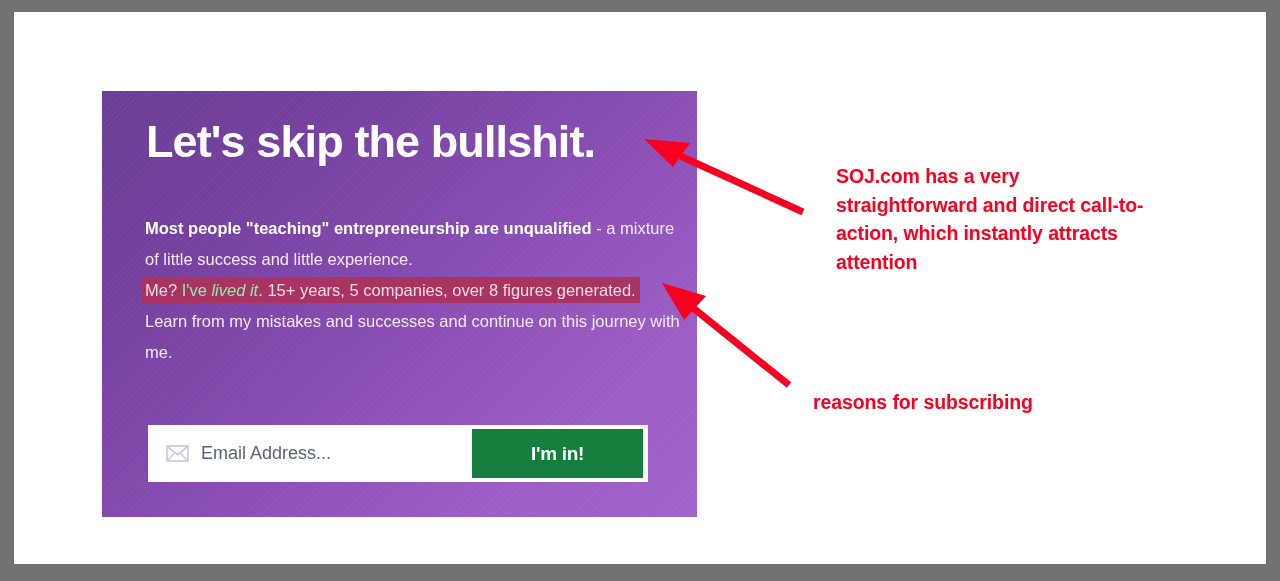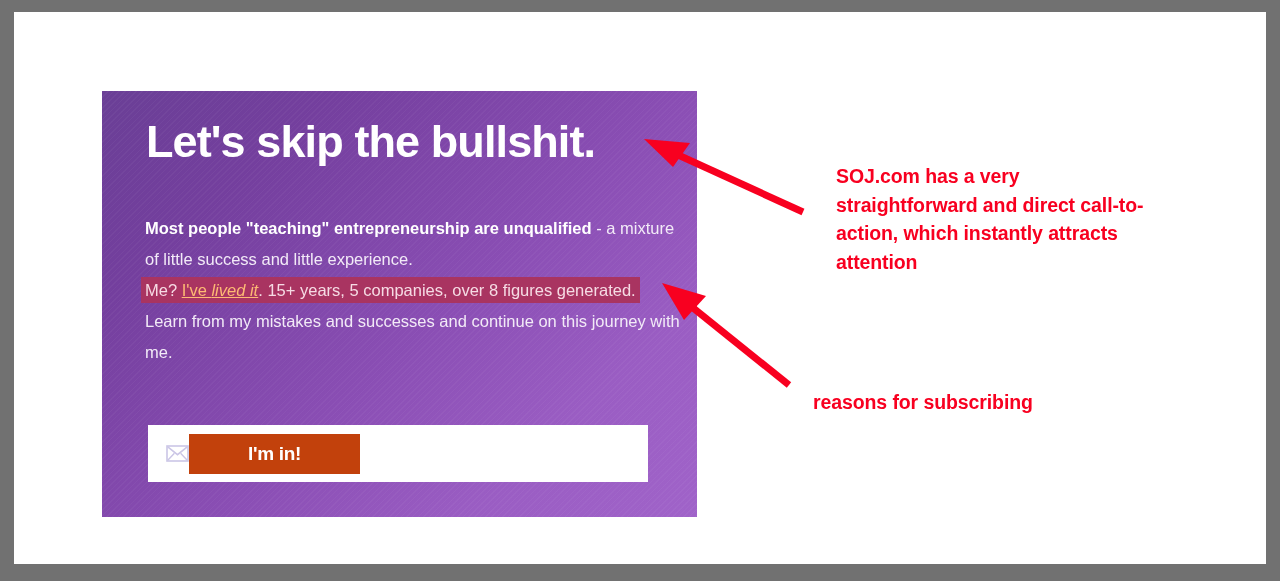--- a/index.html
+++ b/index.html
@@ -77,22 +77,21 @@
   }
 
   .highlight-line {
     display: inline;
     background: #a93461;
     box-shadow: 0 0 0 4px #a93461;
     color: #f6dbe4;
   }
 
   .highlight-line .link {
-    text-decoration: underline;
-    color: #fdba74;
+    color: #86efac;
   }
   .highlight-line .link em {
     font-style: italic;
   }
 
   
   .signup-form {
     position: absolute;
     left: 46px;
     top: 334px;
@@ -125,23 +124,23 @@
     padding: 0;
   }
   .email-input::placeholder {
     color: #5b6474;
     opacity: 1;
   }
 
   .submit-button {
     flex: 0 0 auto;
     width: 171px;
-    height: 40px;
+    height: 49px;
     margin-right: 5px;
-    background: #c2410c;
+    background: #15803d;
     border: 0;
     color: #ffffff;
     font-family: "Liberation Sans", sans-serif;
     font-size: 19px;
     font-weight: bold;
     letter-spacing: -0.3px;
     cursor: pointer;
   }
 
   
@@ -194,20 +193,21 @@
       </div>
 
       <div class="signup-form">
         <span class="envelope-icon">
           <svg width="23" height="17" viewBox="0 0 23 17" aria-hidden="true">
             <rect x="1" y="1" width="21" height="15" fill="#ffffff" stroke="#cbc6e6" stroke-width="1.6"></rect>
             <path d="M1.8 1.8 L11.5 9.6 L21.2 1.8" fill="none" stroke="#cbc6e6" stroke-width="1.6"></path>
             <path d="M1.8 15.2 L8.4 8.2 M21.2 15.2 L14.6 8.2" fill="none" stroke="#cbc6e6" stroke-width="1.4"></path>
           </svg>
         </span>
+        <input class="email-input" type="text" placeholder="Email Address..." style="">
         <button class="submit-button">I'm in!</button>
       </div>
 
     </div>
 
     <div class="annot-note cta-note">SOJ.com has a very straightforward and direct call-to-action, which instantly attracts attention</div>
 
     <div class="annot-note reasons-note">reasons for subscribing</div>
 
   </div>

